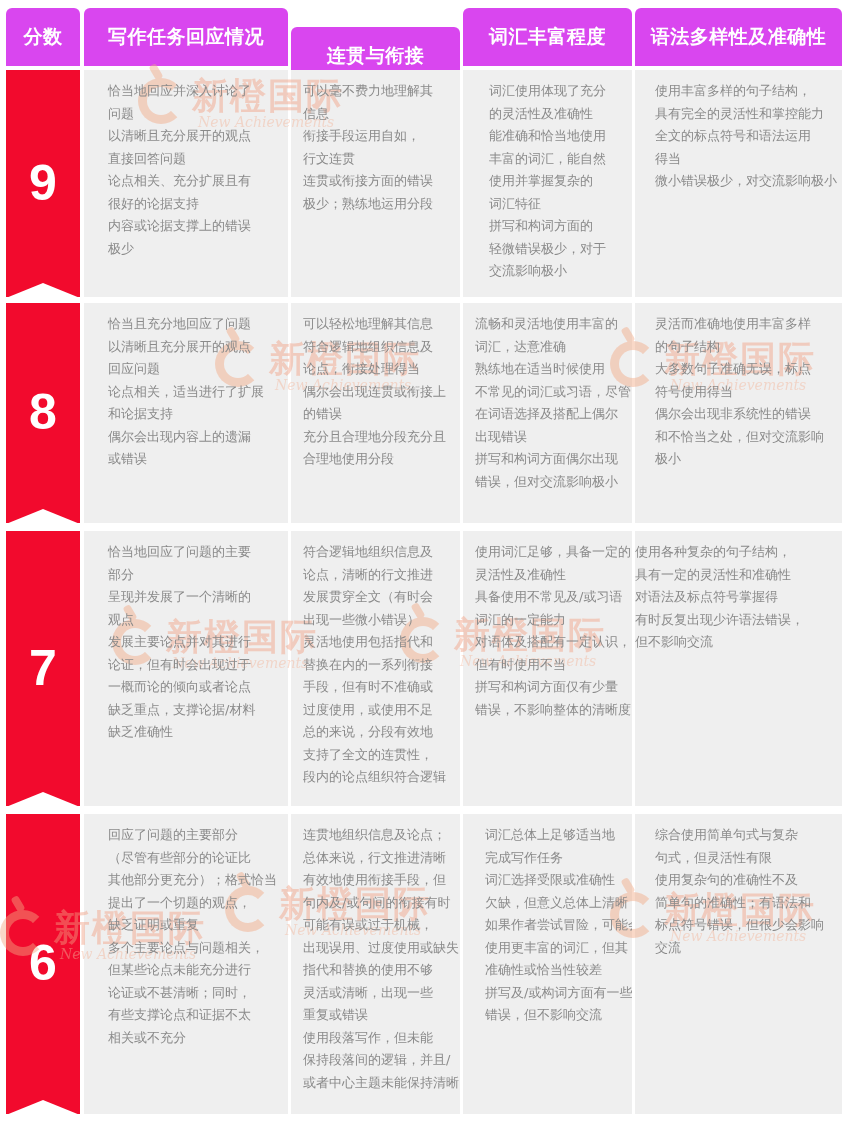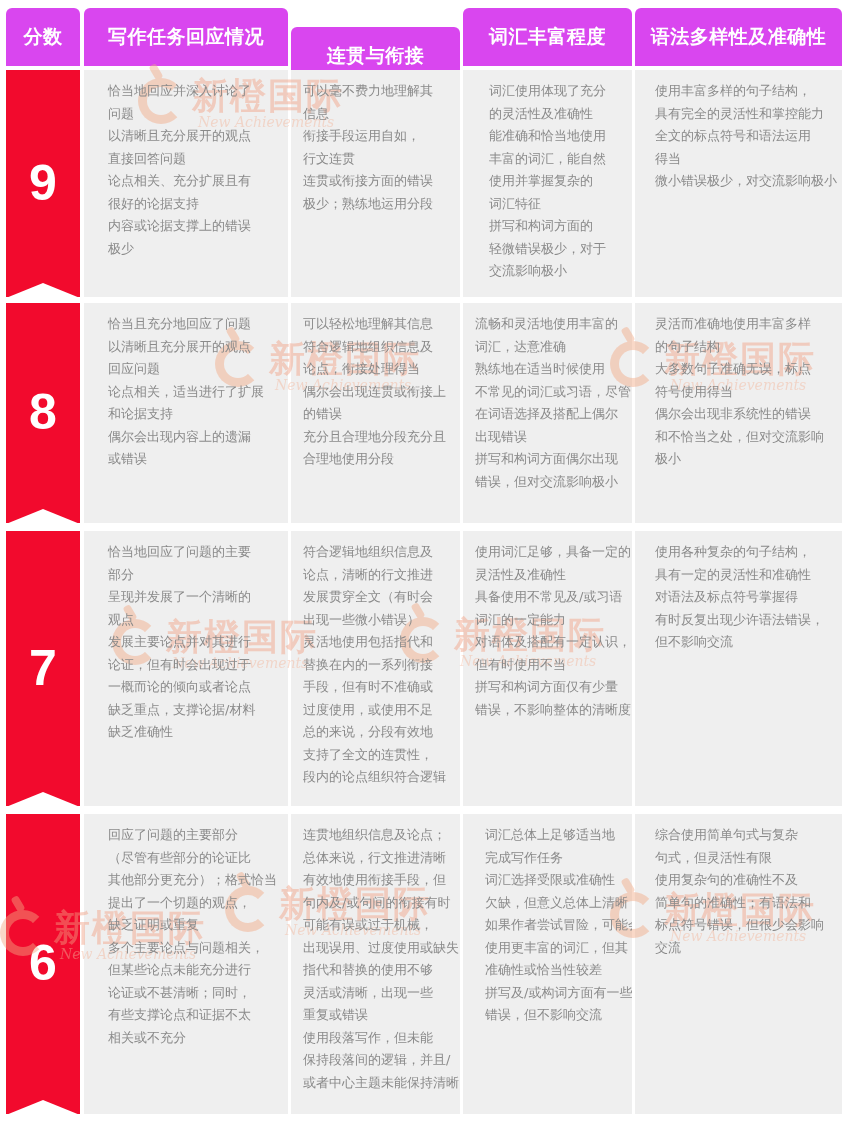--- a/index.html
+++ b/index.html
@@ -163,21 +163,21 @@
     <div class="cell" style="left: 463px; width: 169px; top: 531px; height: 275px; padding-left: 12px;">
       <span class="line">使用词汇足够，具备一定的</span>
       <span class="line">灵活性及准确性</span>
       <span class="line">具备使用不常见及/或习语</span>
       <span class="line">词汇的一定能力</span>
       <span class="line">对语体及搭配有一定认识，</span>
       <span class="line">但有时使用不当</span>
       <span class="line">拼写和构词方面仅有少量</span>
       <span class="line">错误，不影响整体的清晰度</span>
     </div>
-    <div class="cell" style="left: 635px; width: 207px; top: 531px; height: 275px; padding-left: 20px;">
+    <div class="cell" style="left: 635px; width: 207px; top: 531px; height: 275px; ">
       <span class="line">使用各种复杂的句子结构，</span>
       <span class="line">具有一定的灵活性和准确性</span>
       <span class="line">对语法及标点符号掌握得</span>
       <span class="line">有时反复出现少许语法错误，</span>
       <span class="line">但不影响交流</span>
     </div>
     <div class="score" style="top: 814px; height: 300px;">
       <div class="num" style="top: 120px;">6</div>
       <div class="notch"></div>
     </div>

